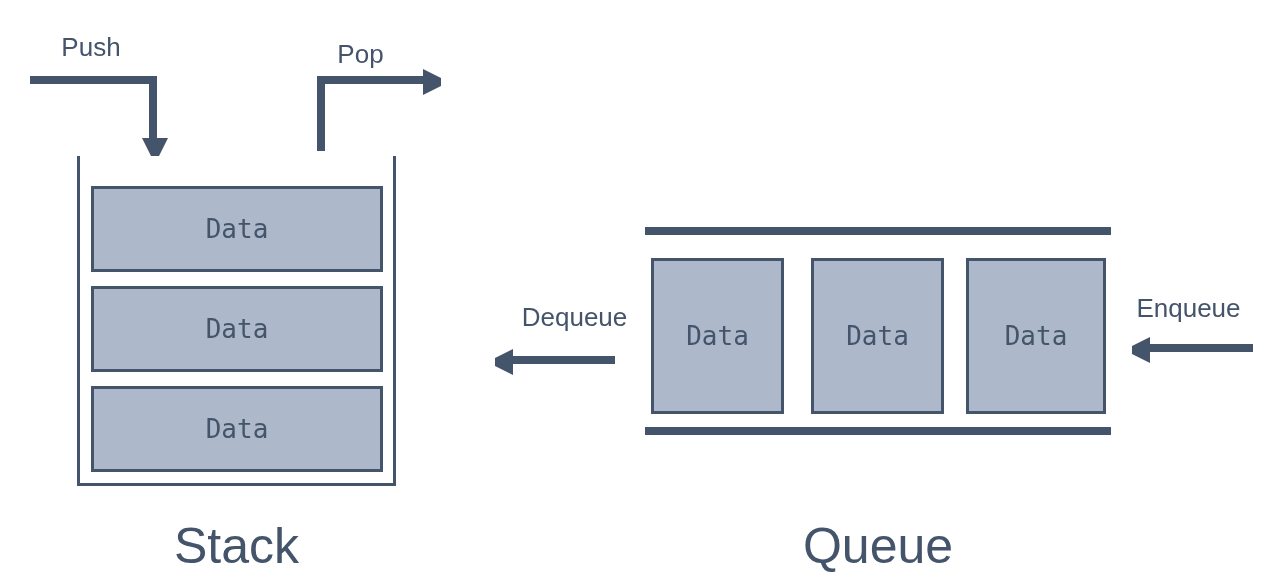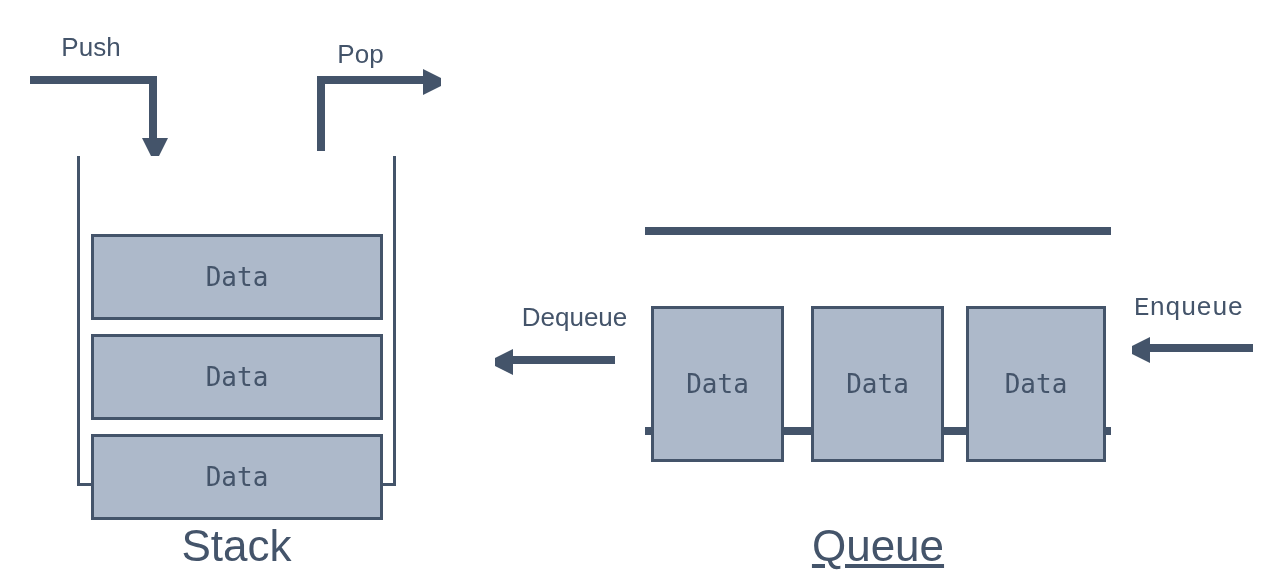--- a/index.html
+++ b/index.html
@@ -27,36 +27,35 @@
     position: absolute;
     color: var(--text);
     font-size: 26px;
     line-height: 32px;
     text-align: center;
     white-space: nowrap;
   }
   .title {
     position: absolute;
     color: var(--text);
-    font-size: 44px;
+    font-size: 50px;
     line-height: 56px;
     text-align: center;
     white-space: nowrap;
   }
   .cell {
     position: absolute;
     background: var(--fill);
     border: 3px solid var(--line);
     display: flex;
     align-items: center;
     justify-content: center;
     color: var(--text);
     font-family: "DejaVu Sans Mono", monospace;
     font-size: 26px;
-    margin-top: 48px;
   }
   .stack-container {
     position: absolute;
     left: 69px; top: 148px;
     width: 319px; height: 330px;
     border-left: 3px solid var(--line);
     border-right: 3px solid var(--line);
     border-bottom: 3px solid var(--line);
   }
   
@@ -99,19 +98,19 @@
   <div class="seg" style="left:637px; top:419px; width:466px; height:4px;"></div>
 
   <div class="cell queue-cell c0">Data</div>
   <div class="cell queue-cell c1">Data</div>
   <div class="cell queue-cell c2">Data</div>
 
   <div class="lbl" style="left:474px; top:289px; width:185px;">Dequeue</div>
   <div class="seg" style="left:494px; top:348px; width:113px; height:4px;"></div>
   <div class="tri tri-left" style="left:479px; top:341px;"></div>
 
-  <div class="lbl" style="left:1088px; top:280px; width:185px;font-family:Liberation Mono, monospace;">Enqueue</div>
+  <div class="lbl" style="left:1088px; top:280px; width:185px;">Enqueue</div>
   <div class="seg" style="left:1131px; top:336px; width:114px; height:4px;"></div>
   <div class="tri tri-left" style="left:1116px; top:329px;"></div>
 
-  <div class="title" style="left:637px; top:506px; width:466px;text-decoration:underline;">Queue</div>
+  <div class="title" style="left:637px; top:506px; width:466px;">Queue</div>
 
 </div>
 
 </body></html>

